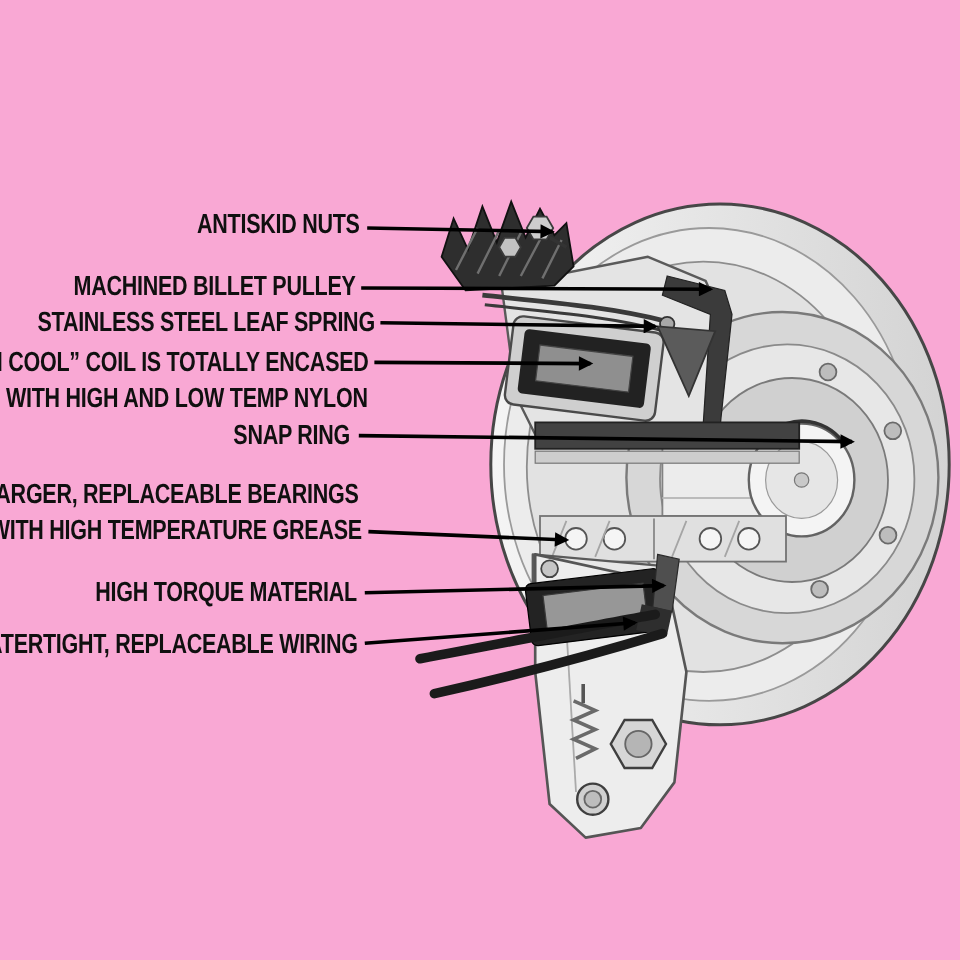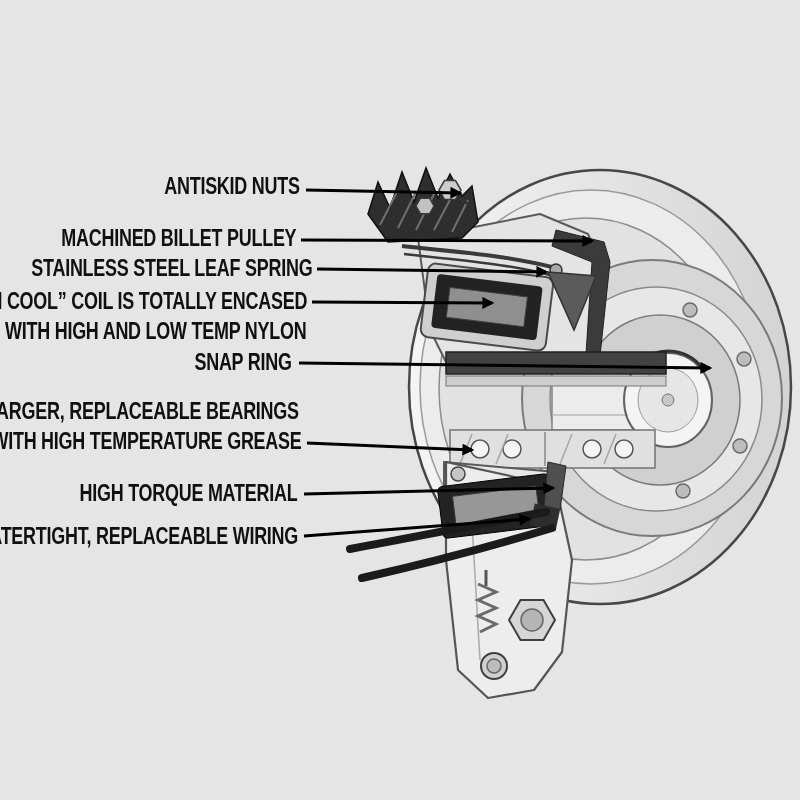--- a/index.html
+++ b/index.html
@@ -1,19 +1,19 @@
 <!DOCTYPE html>
 <html><head>
 <meta charset="utf-8">
 <style>
   html,body{margin:0;padding:0;background:#fff;}
   .stage{
     position:relative;
     width:800px;height:800px;
-    background:#e5e5e5;
+    background:#f9a8d4;
     overflow:hidden;
     font-family:"Liberation Sans","DejaVu Sans",sans-serif;
   }
   .diagram-svg{position:absolute;left:0;top:0;}
   .callout-label{
     position:absolute;
     font-weight:700;
     font-size:23px;
     line-height:23px;
     letter-spacing:-0.3px;

